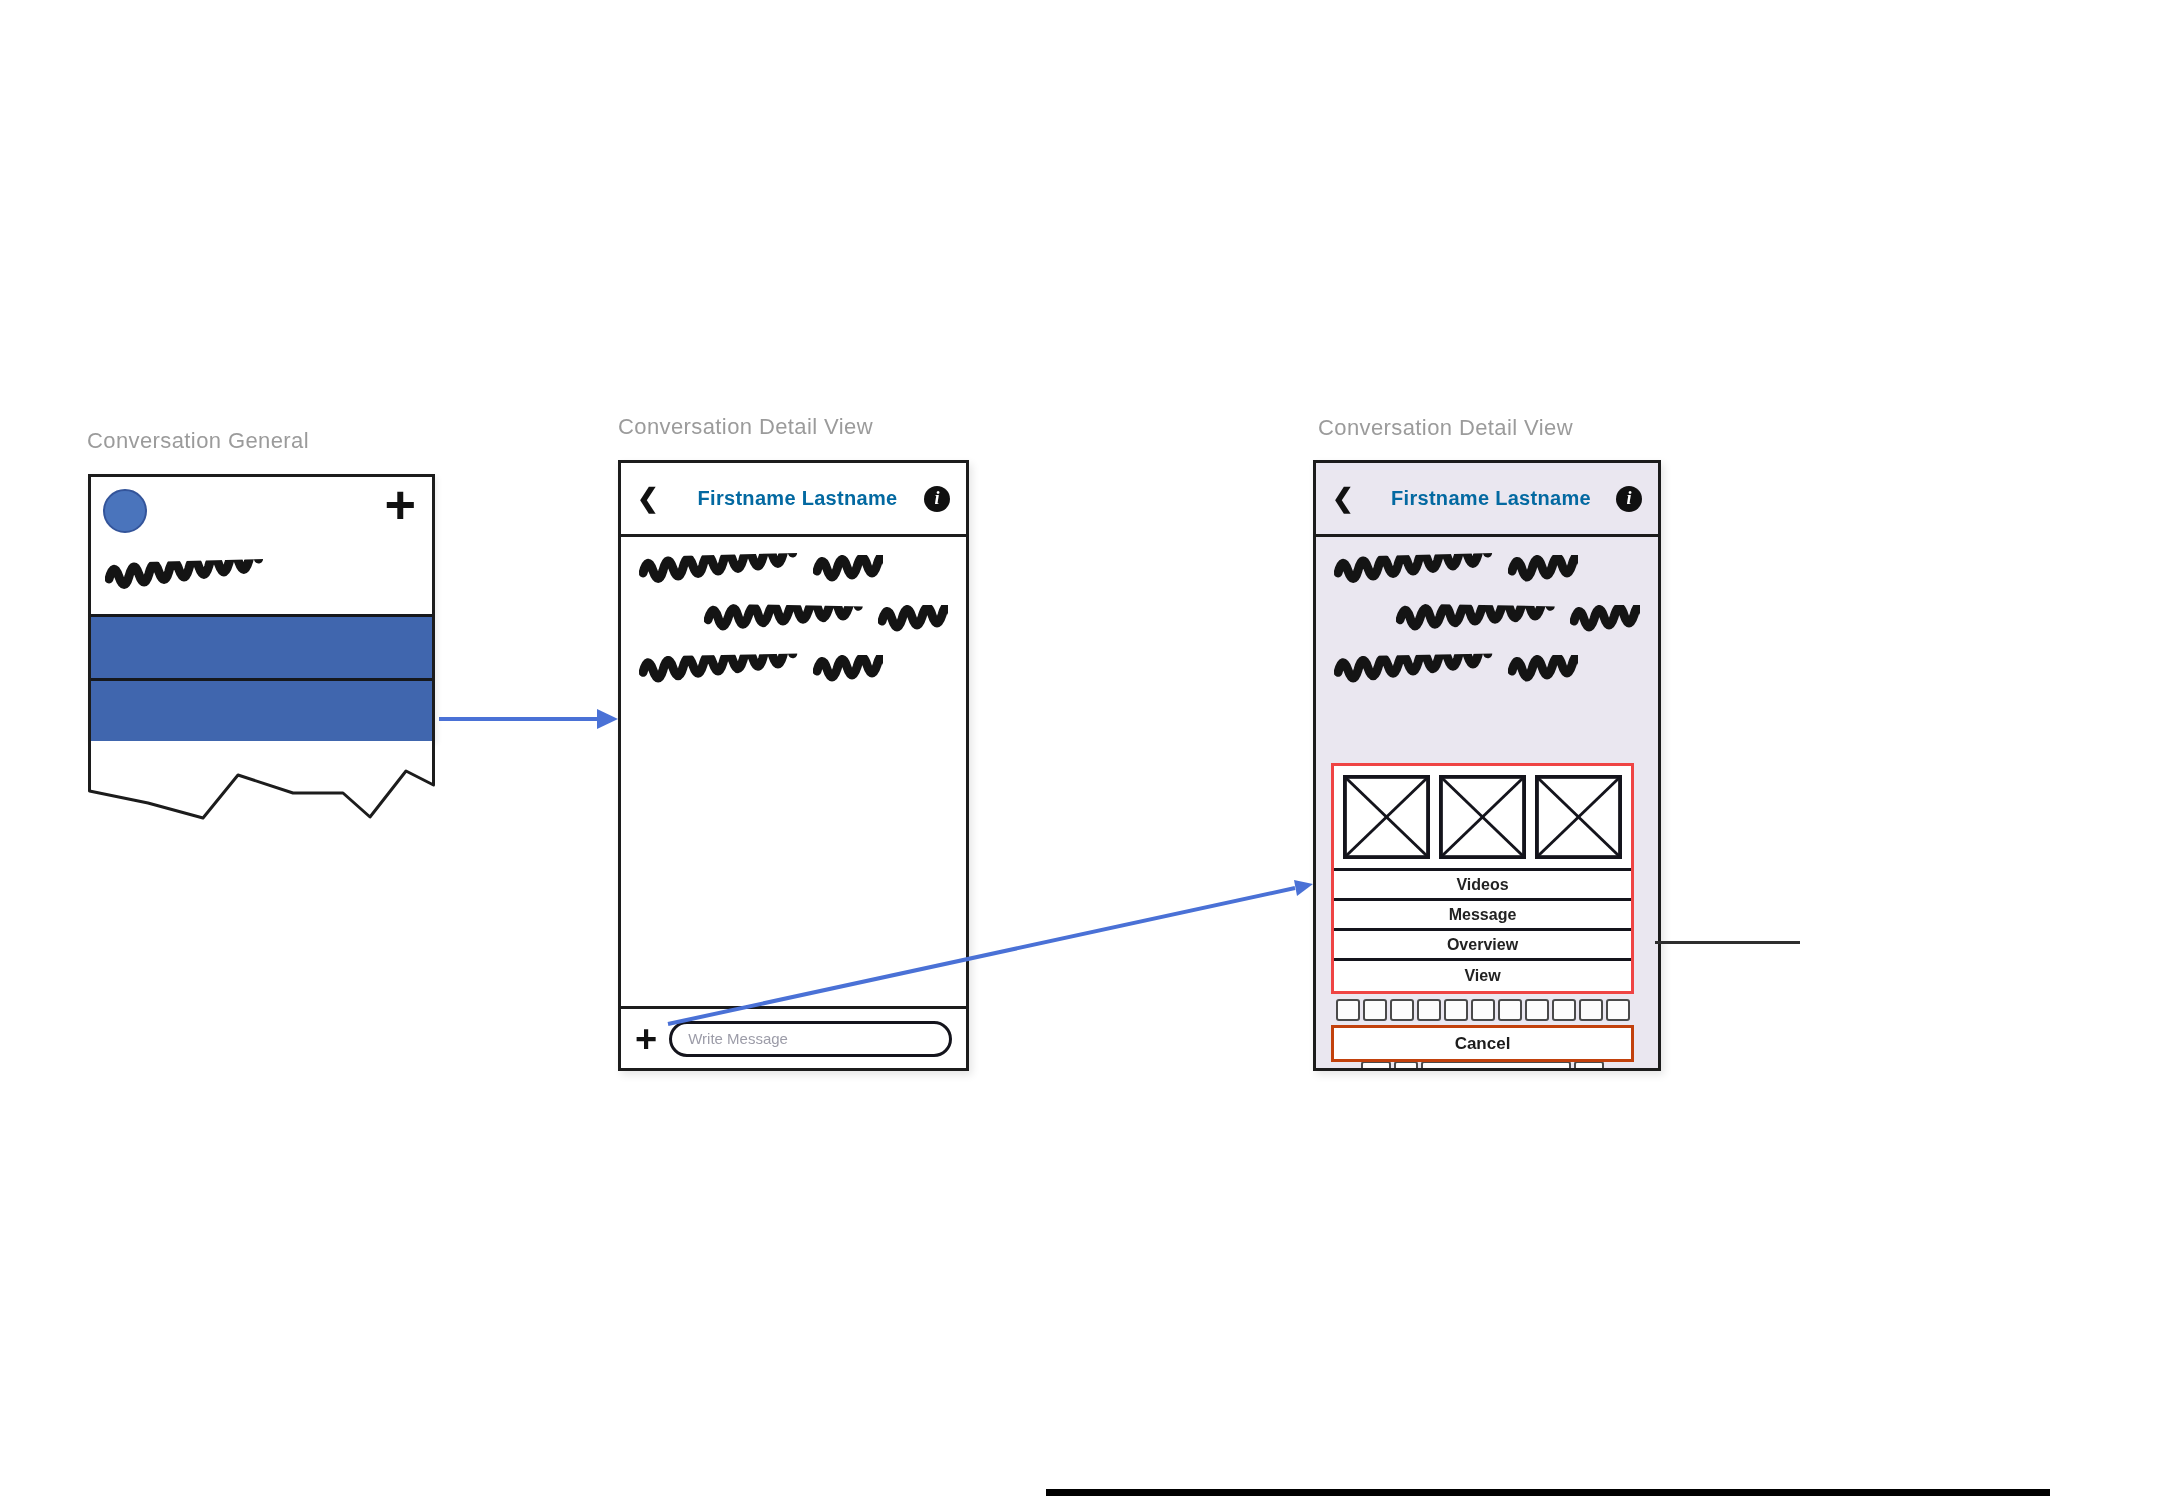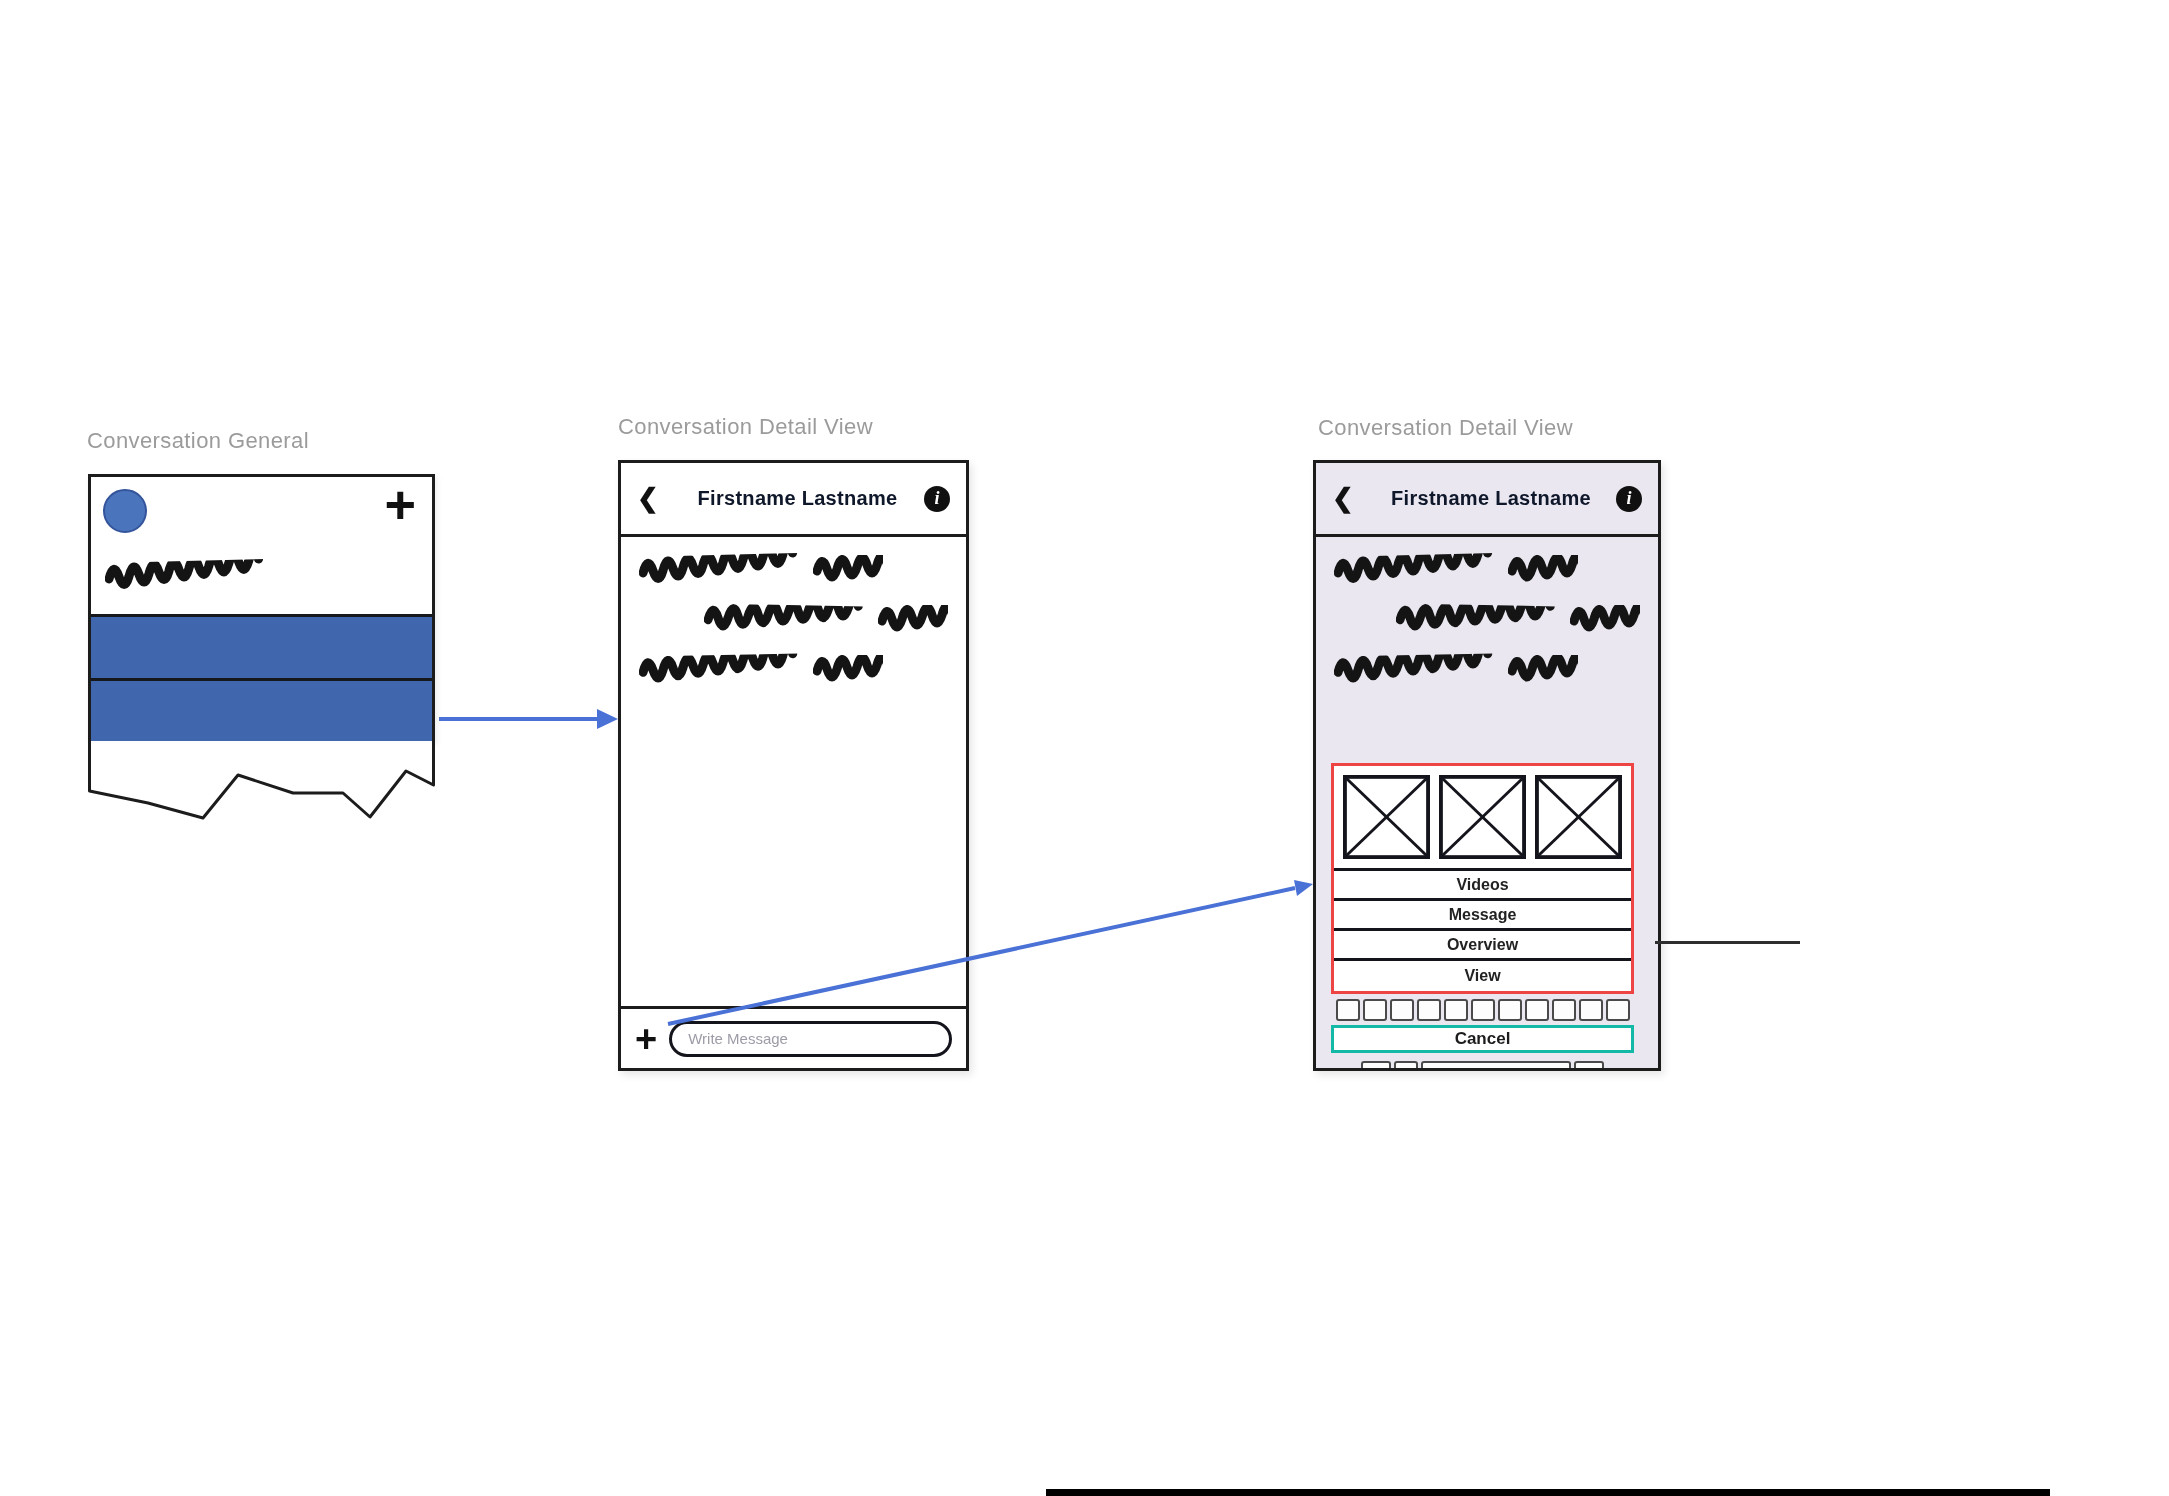--- a/index.html
+++ b/index.html
@@ -14,21 +14,21 @@
   .avatar{position:absolute;left:12px;top:12px;width:44px;height:44px;border-radius:50%;background:#4a74bc;border:2px solid #33549a}
   .card-plus{position:absolute;right:16px;top:0;font-size:54px;font-weight:bold;line-height:1;color:#111;cursor:pointer}
   .card-scribble{position:absolute;left:14px;top:84px;transform:rotate(-1.5deg)}
   .conv-row{position:absolute;left:0;width:100%;background:#4066ae}
 
   
   .phone{position:absolute;background:#fff;border:3px solid #1c1c1c;box-shadow:3px 4px 8px rgba(0,0,0,.10);overflow:hidden}
   .phone.tinted{background:#eae7f0}
   .p-header{position:absolute;top:0;left:0;right:0;height:74px;display:flex;align-items:center;border-bottom:3px solid #1c1c1c;padding:0 16px}
   .back{width:34px;font-size:26px;font-weight:bold;color:#111;cursor:pointer}
-  .c-name{flex:1;text-align:center;font-size:20px;font-weight:bold;color:#0f172a;letter-spacing:.3px}
+  .c-name{flex:1;text-align:center;font-size:20px;font-weight:bold;color:#0369a1;letter-spacing:.3px}
   .info{width:26px;height:26px;border-radius:50%;background:#101010;color:#fff;display:flex;align-items:center;justify-content:center;font-family:"Liberation Serif",serif;font-style:italic;font-weight:bold;font-size:18px;cursor:pointer}
   .messages{position:absolute;left:18px;right:18px;top:92px}
   .msg{display:flex;gap:14px;margin-bottom:20px;align-items:center}
   .msg.right{justify-content:flex-end}
   use.scr{stroke:#141414;stroke-width:9;fill:none;stroke-linecap:round}
 
   
   .composer{position:absolute;left:0;right:0;bottom:0;height:62px;border-top:3px solid #1c1c1c;display:flex;align-items:center;padding:0 14px;gap:12px;background:#fff}
   .comp-plus{font-size:38px;font-weight:bold;line-height:1;color:#111;cursor:pointer}
   .msg-input{flex:1;height:36px;border:3px solid #14141c;border-radius:19px;background:#fff;padding:0 16px;font-size:15px;font-family:inherit;color:#333;outline:none}
@@ -36,21 +36,21 @@
 
   
   .sheet{position:absolute;left:15px;width:303px;background:#fff;border:3px solid #ef4444}
   .media-row{display:flex;gap:9px;padding:9px;border-bottom:3px solid #14141c;height:105px;background:#fff}
   .thumb{flex:1;position:relative}
   .opt{height:30px;display:flex;align-items:center;justify-content:center;font-size:16px;font-weight:bold;color:#222;border-bottom:3px solid #14141c;background:#fff;cursor:pointer}
   .opt:last-child{border-bottom:none}
   .keys{position:absolute;left:15px;width:303px;display:flex;gap:3px;justify-content:center}
   .key{height:22px;background:#fdfdfd;border:2px solid #4a4a4a;border-radius:3px;flex:0 0 24px}
   .key.low{height:12px}
-  .cancel{position:absolute;left:15px;width:303px;height:28px;background:#fff;border:3px solid #14b8a6;display:flex;align-items:center;justify-content:center;font-size:17px;font-weight:bold;cursor:pointer}
+  .cancel{position:absolute;left:15px;width:303px;height:37px;background:#fff;border:3px solid #c2410c;display:flex;align-items:center;justify-content:center;font-size:17px;font-weight:bold;cursor:pointer}
 
   
   .note{position:absolute;display:flex;align-items:center;justify-content:center;background:#fff;border:3px solid #2b2b2b;border-radius:27px;font-size:20px;font-weight:bold;box-shadow:2px 3px 5px rgba(0,0,0,.18);color:#1a1a1a}
   .connector{position:absolute;height:3px;background:#2e2e2e}
   .artifact{position:absolute;background:#000}
 </style>
 </head>
 <body>
 
 <div class="canvas">

